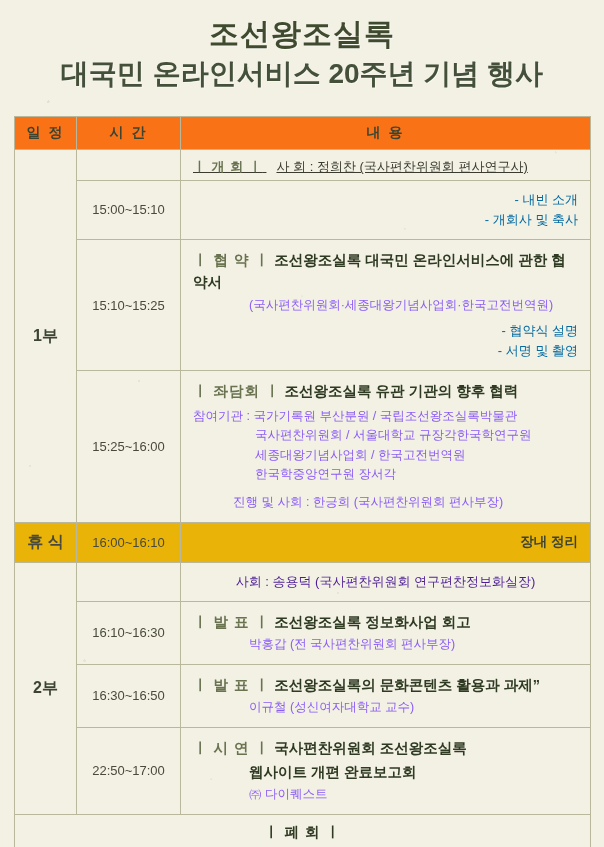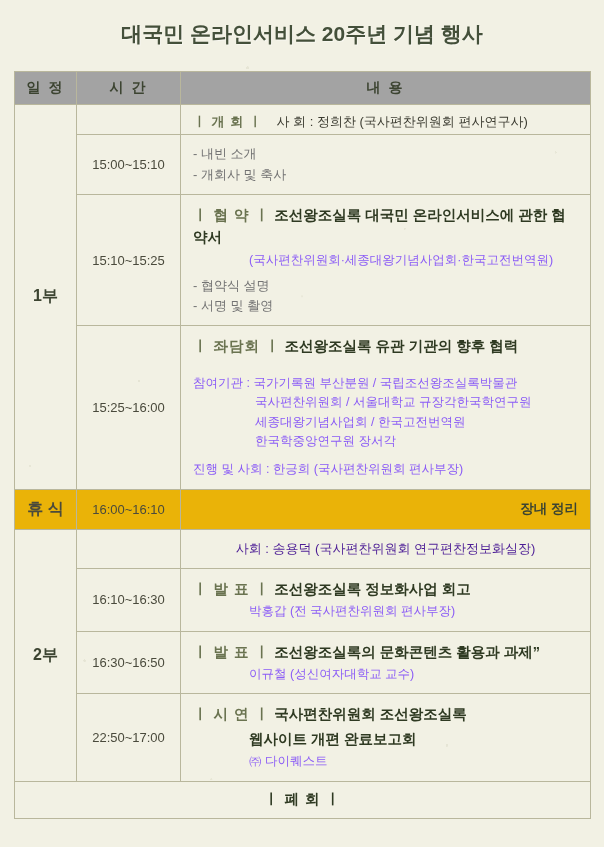--- a/index.html
+++ b/index.html
@@ -48,39 +48,39 @@
   .title-main {
     font-size: 30px;
     font-weight: bold;
     letter-spacing: 1px;
     color: #3f4a2e;
     text-shadow: 1px 1px 0 rgba(255,255,255,.55);
     margin: 0;
     line-height: 1.2;
   }
   .title-sub {
-    font-size: 21px;
+    font-size: 28px;
     font-weight: bold;
     color: #44503a;
     margin: 4px 0 0 0;
     line-height: 1.3;
     text-shadow: 1px 1px 0 rgba(255,255,255,.45);
   }
   table.schedule {
     margin: 24px auto 0 auto;
     width: 576px;
     border-collapse: collapse;
     table-layout: fixed;
   }
   table.schedule th, table.schedule td {
     border: 1px solid #b9b79c;
     vertical-align: middle;
   }
   thead th {
-    background: #a3a3a3;
+    background: #f97316;
     font-size: 14px;
     font-weight: bold;
     color: #3c4431;
     height: 30px;
     letter-spacing: 2px;
   }
   col.c-day   { width: 62px; }
   col.c-time  { width: 104px; }
   col.c-body  { width: 410px; }
 
@@ -122,25 +122,27 @@
     margin-left: 0;
   }
   .indent {
     padding-left: 56px;
   }
   .indent2 {
     padding-left: 62px;
   }
   .dash {
     font-size: 13px;
-    color: #737373;
+    color: #0369a1;
+    text-align: right;
   }
   .row-open td.body {
     padding-top: 7px;
     padding-bottom: 2px;
+    text-decoration: underline;
   }
   .break-row td {
     background: #eab308;
   }
   .break-row td.day,
   .break-row td.time {
     color: #4a4a3c;
   }
   .break-row td.body {
     text-align: right;
@@ -164,20 +166,21 @@
   .nbsp-pad { padding-left: 10px; }
 </style>
 </head>
 <body>
 
 <div class="paper-texture"></div>
 
 <div class="page">
 
   <div class="header">
+    <h1 class="title-main">조선왕조실록</h1>
     <h2 class="title-sub">대국민 온라인서비스 20주년 기념 행사</h2>
   </div>
 
   <table class="schedule">
     <colgroup>
       <col class="c-day">
       <col class="c-time">
       <col class="c-body">
     </colgroup>
     <thead>
@@ -219,25 +222,25 @@
         </td>
       </tr>
 
       <tr>
         <td class="time">15:25~16:00</td>
         <td class="body">
           <div class="line-head">
             <span class="bar">ㅣ 좌담회 ㅣ</span>
             <span>조선왕조실록 유관 기관의 향후 협력</span>
           </div>
-          <div class="sub-line" style="margin-top:16px;">참여기관 : 국가기록원 부산분원 / 국립조선왕조실록박물관</div>
+          <div class="sub-line" style="margin-top:4px;">참여기관 : 국가기록원 부산분원 / 국립조선왕조실록박물관</div>
           <div class="sub-line indent2">국사편찬위원회 / 서울대학교 규장각한국학연구원</div>
           <div class="sub-line indent2">세종대왕기념사업회 / 한국고전번역원</div>
           <div class="sub-line indent2">한국학중앙연구원 장서각</div>
-          <div class="sub-line" style="margin-top:9px;">진행 및 사회 : 한긍희 (국사편찬위원회 편사부장)</div>
+          <div class="sub-line" style="margin-top:9px;margin-left:40px;">진행 및 사회 : 한긍희 (국사편찬위원회 편사부장)</div>
         </td>
       </tr>
 
       <tr class="break-row">
         <td class="day">휴 식</td>
         <td class="time">16:00~16:10</td>
         <td class="body">장내 정리</td>
       </tr>
 
       <tr class="mc-row">

